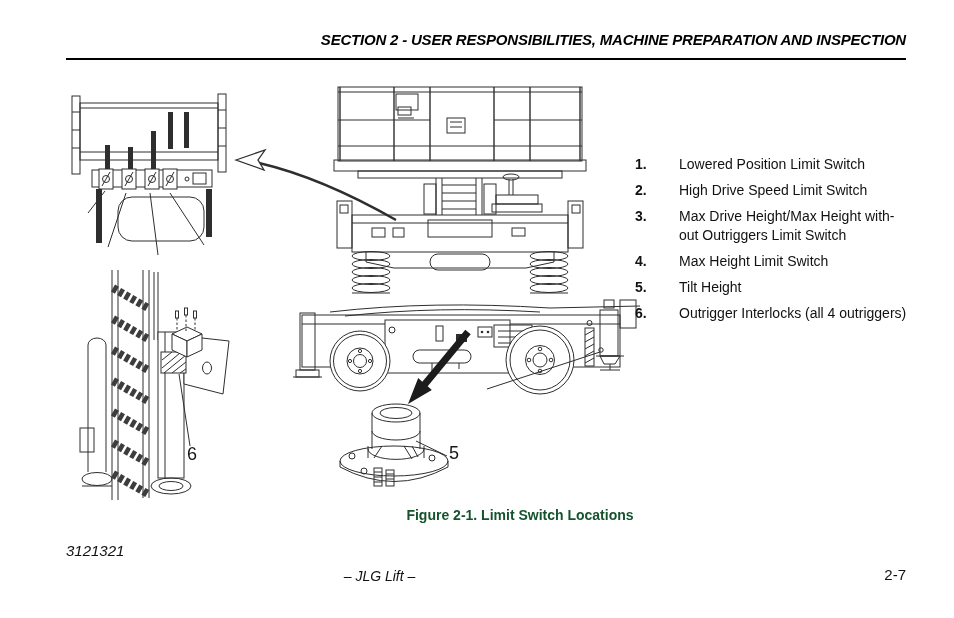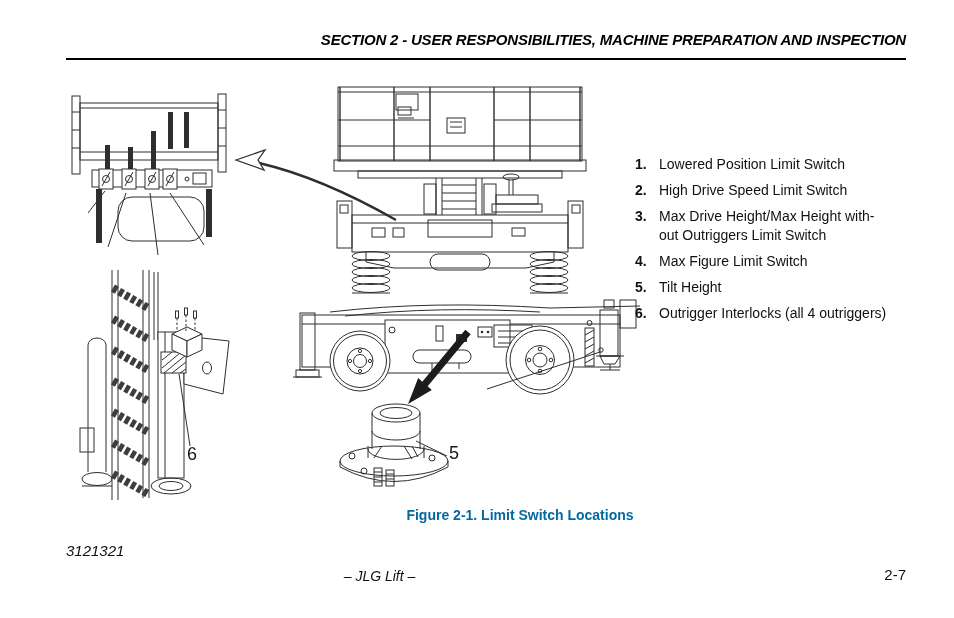--- a/index.html
+++ b/index.html
@@ -13,27 +13,27 @@
     letter-spacing:-0.2px; white-space:nowrap; color:#000;margin-left:9px;
   }
   .header-rule {
     position:absolute; top:58px; left:66px; width:840px; height:0;
     border-top:2px solid #000;
   }
   .figure-svg { position:absolute; left:0; top:0; }
   .legend { position:absolute; left:635px; top:155px; width:300px; }
   .legend-item { display:flex; margin-bottom:7px; font-size:14px; line-height:19px; }
   .legend-num { width:24px; flex:none; font-weight:bold; }
-  .legend-label { flex:1; white-space:pre-line; }
+  .legend-label { flex:1; white-space:pre-line;margin-left:20px; }
   .callout { position:absolute; font-size:18px; color:#161616; }
   .callout-5 { left:449px; top:443px; }
   .callout-6 { left:187px; top:444px; }
   .figure-caption {
     position:absolute; left:330px; top:507px; width:380px;
-    text-align:center; font-size:14px; font-weight:bold; color:#0369a1;
+    text-align:center; font-size:14px; font-weight:bold; color:#14532d;
   }
   .footer-doc  { position:absolute; left:66px; top:542px; font-size:15px; font-style:italic; }
   .footer-brand{ position:absolute; left:0; top:568px; width:759px; text-align:center;
                  font-size:14px; font-style:italic; }
   .footer-page { position:absolute; right:48px; top:566px; font-size:15px; font-weight:normal; }
 </style>
 </head>
 <body>
 
 <div class="page">
@@ -258,21 +258,21 @@
       <span class="legend-num">2.</span>
       <span class="legend-label">High Drive Speed Limit Switch</span>
     </div>
     <div class="legend-item">
       <span class="legend-num">3.</span>
       <span class="legend-label">Max Drive Height/Max Height with-
 out Outriggers Limit Switch</span>
     </div>
     <div class="legend-item">
       <span class="legend-num">4.</span>
-      <span class="legend-label">Max Figure Limit Switch</span>
+      <span class="legend-label">Max Height Limit Switch</span>
     </div>
     <div class="legend-item">
       <span class="legend-num">5.</span>
       <span class="legend-label">Tilt Height</span>
     </div>
     <div class="legend-item">
       <span class="legend-num">6.</span>
       <span class="legend-label">Outrigger Interlocks (all 4 outriggers)</span>
     </div>
   </div>

